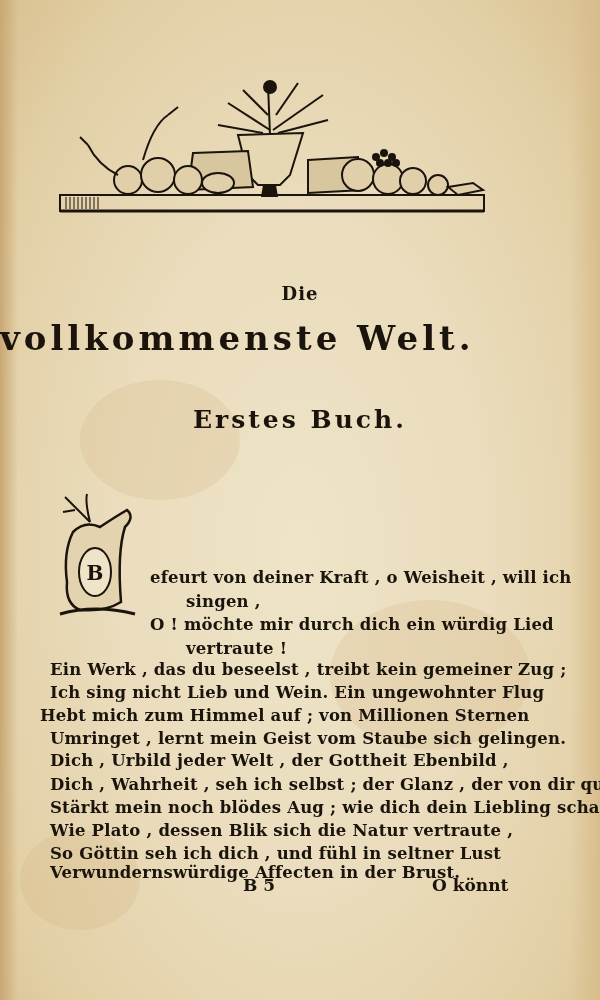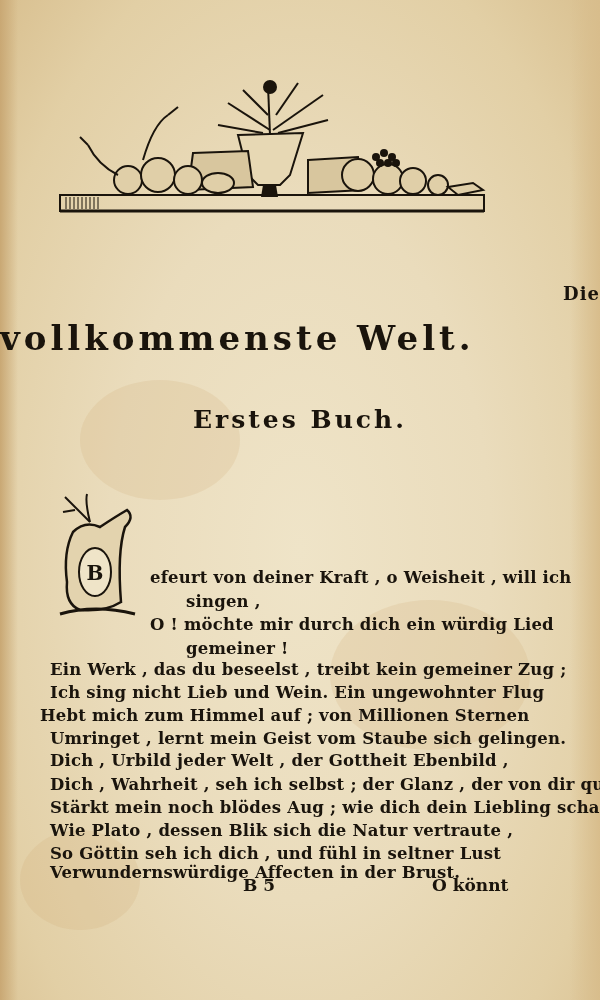--- a/index.html
+++ b/index.html
@@ -13,21 +13,21 @@
     position: absolute; left: 0; top: 0; width: 18px; height: 1000px;
     background: linear-gradient(to right, #c9a874, rgba(226,207,165,0));
   }
   .page-shade-right {
     position: absolute; right: 0; top: 0; width: 30px; height: 1000px;
     background: linear-gradient(to left, #d8bd8c, rgba(226,207,165,0));
   }
   .stain { position: absolute; border-radius: 50%; background: rgba(205,165,110,0.18); }
   .vignette { position: absolute; left: 58px; top: 75px; width: 430px; height: 160px; }
   .title-small {
-    position: absolute; left: 0; width: 600px; top: 283px; text-align: right;
+    position: absolute; left: 0; width: 600px; top: 283px; text-align: center;
     font-size: 18px; font-weight: bold; letter-spacing: 1px;
   }
   .title-large {
     position: absolute; left: 0; width: 600px; top: 318px; text-align: left;
     font-size: 34px; font-weight: bold; letter-spacing: 4px;
   }
   .subtitle {
     position: absolute; left: 0; width: 600px; top: 405px; text-align: center;
     font-size: 25px; font-weight: bold; letter-spacing: 3px;
   }
@@ -123,21 +123,21 @@
   </g>
   <path d="M18 40 Q30 28 45 35 Q60 25 72 18 Q80 25 70 35 Q62 60 66 110 Q50 120 25 118 Q10 112 12 90 Q8 60 18 40 Z" fill="#e3d3ae" stroke="#1a140c" stroke-width="2.5"></path>
   <ellipse cx="40" cy="80" rx="16" ry="24" fill="#efe4c8" stroke="#1a140c" stroke-width="2"></ellipse>
   <text x="40" y="88" text-anchor="middle" font-family="DejaVu Serif, serif" font-weight="bold" font-size="20" fill="#1a140c">B</text>
   <path d="M5 122 Q40 112 80 122" stroke="#1a140c" stroke-width="3" fill="none"></path>
 </svg>
 
 <div class="line" style="left:150px;top:568px;">efeurt von deiner Kraft ,  o Weisheit ,   will ich</div>
 <div class="line" style="left:186px;top:592px;">singen ,</div>
 <div class="line" style="left:150px;top:615px;">O !  möchte mir durch dich ein würdig Lied</div>
-<div class="line" style="left:186px;top:639px;">gemeiner !</div>
+<div class="line" style="left:186px;top:639px;">vertraute !</div>
 <div class="line" style="left:50px;top:660px;">Ein Werk , das du beseelst , treibt kein gemeiner Zug ;</div>
 <div class="line" style="left:50px;top:683px;">Ich sing nicht Lieb und Wein.   Ein ungewohnter Flug</div>
 <div class="line" style="left:40px;top:706px;">Hebt mich zum Himmel auf ;  von Millionen Sternen</div>
 <div class="line" style="left:50px;top:729px;">Umringet ,  lernt mein Geist vom Staube sich gelingen.</div>
 <div class="line" style="left:50px;top:751px;">Dich ,  Urbild jeder Welt ,  der Gottheit Ebenbild ,</div>
 <div class="line" style="left:50px;top:775px;">Dich , Wahrheit , seh ich selbst ;  der Glanz , der von dir quillt</div>
 <div class="line" style="left:50px;top:798px;">Stärkt mein noch blödes Aug ;  wie dich dein Liebling schaute ,</div>
 <div class="line" style="left:50px;top:821px;">Wie Plato ,  dessen Blik sich die Natur vertraute ,</div>
 <div class="line" style="left:50px;top:844px;">So Göttin seh ich dich ,  und fühl in seltner Lust</div>
 <div class="line" style="left:50px;top:863px;">Verwundernswürdige Affecten in der Brust.</div>

